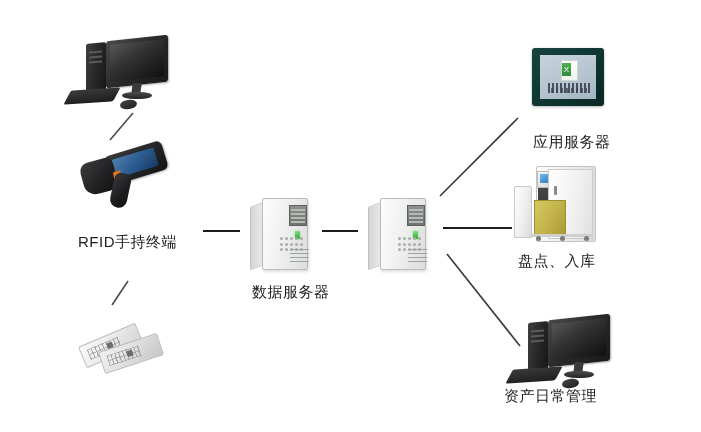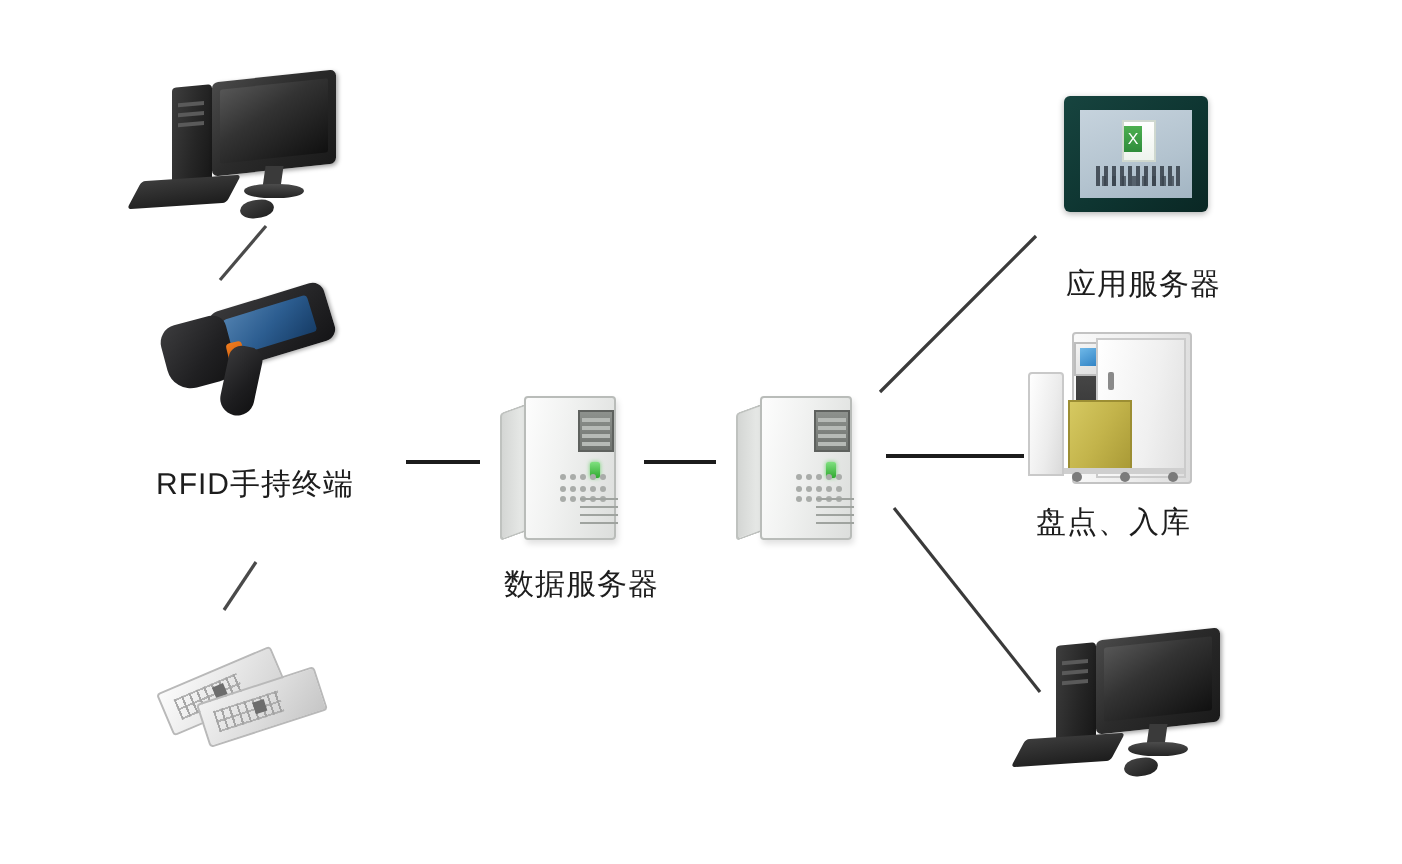--- a/index.html
+++ b/index.html
@@ -486,14 +486,15 @@
       <span class="tower-slot" style="top:18px"></span>
     </div>
     <div class="monitor-body">
       <div class="screen"></div>
     </div>
     <div class="mon-neck"></div>
     <div class="mon-base"></div>
     <div class="keyboard"></div>
     <div class="mouse"></div>
   </div>
+  <div class="label" style="left:504px; top:387px;">资产日常管理</div>
 
 </div>
 
 </body></html>

